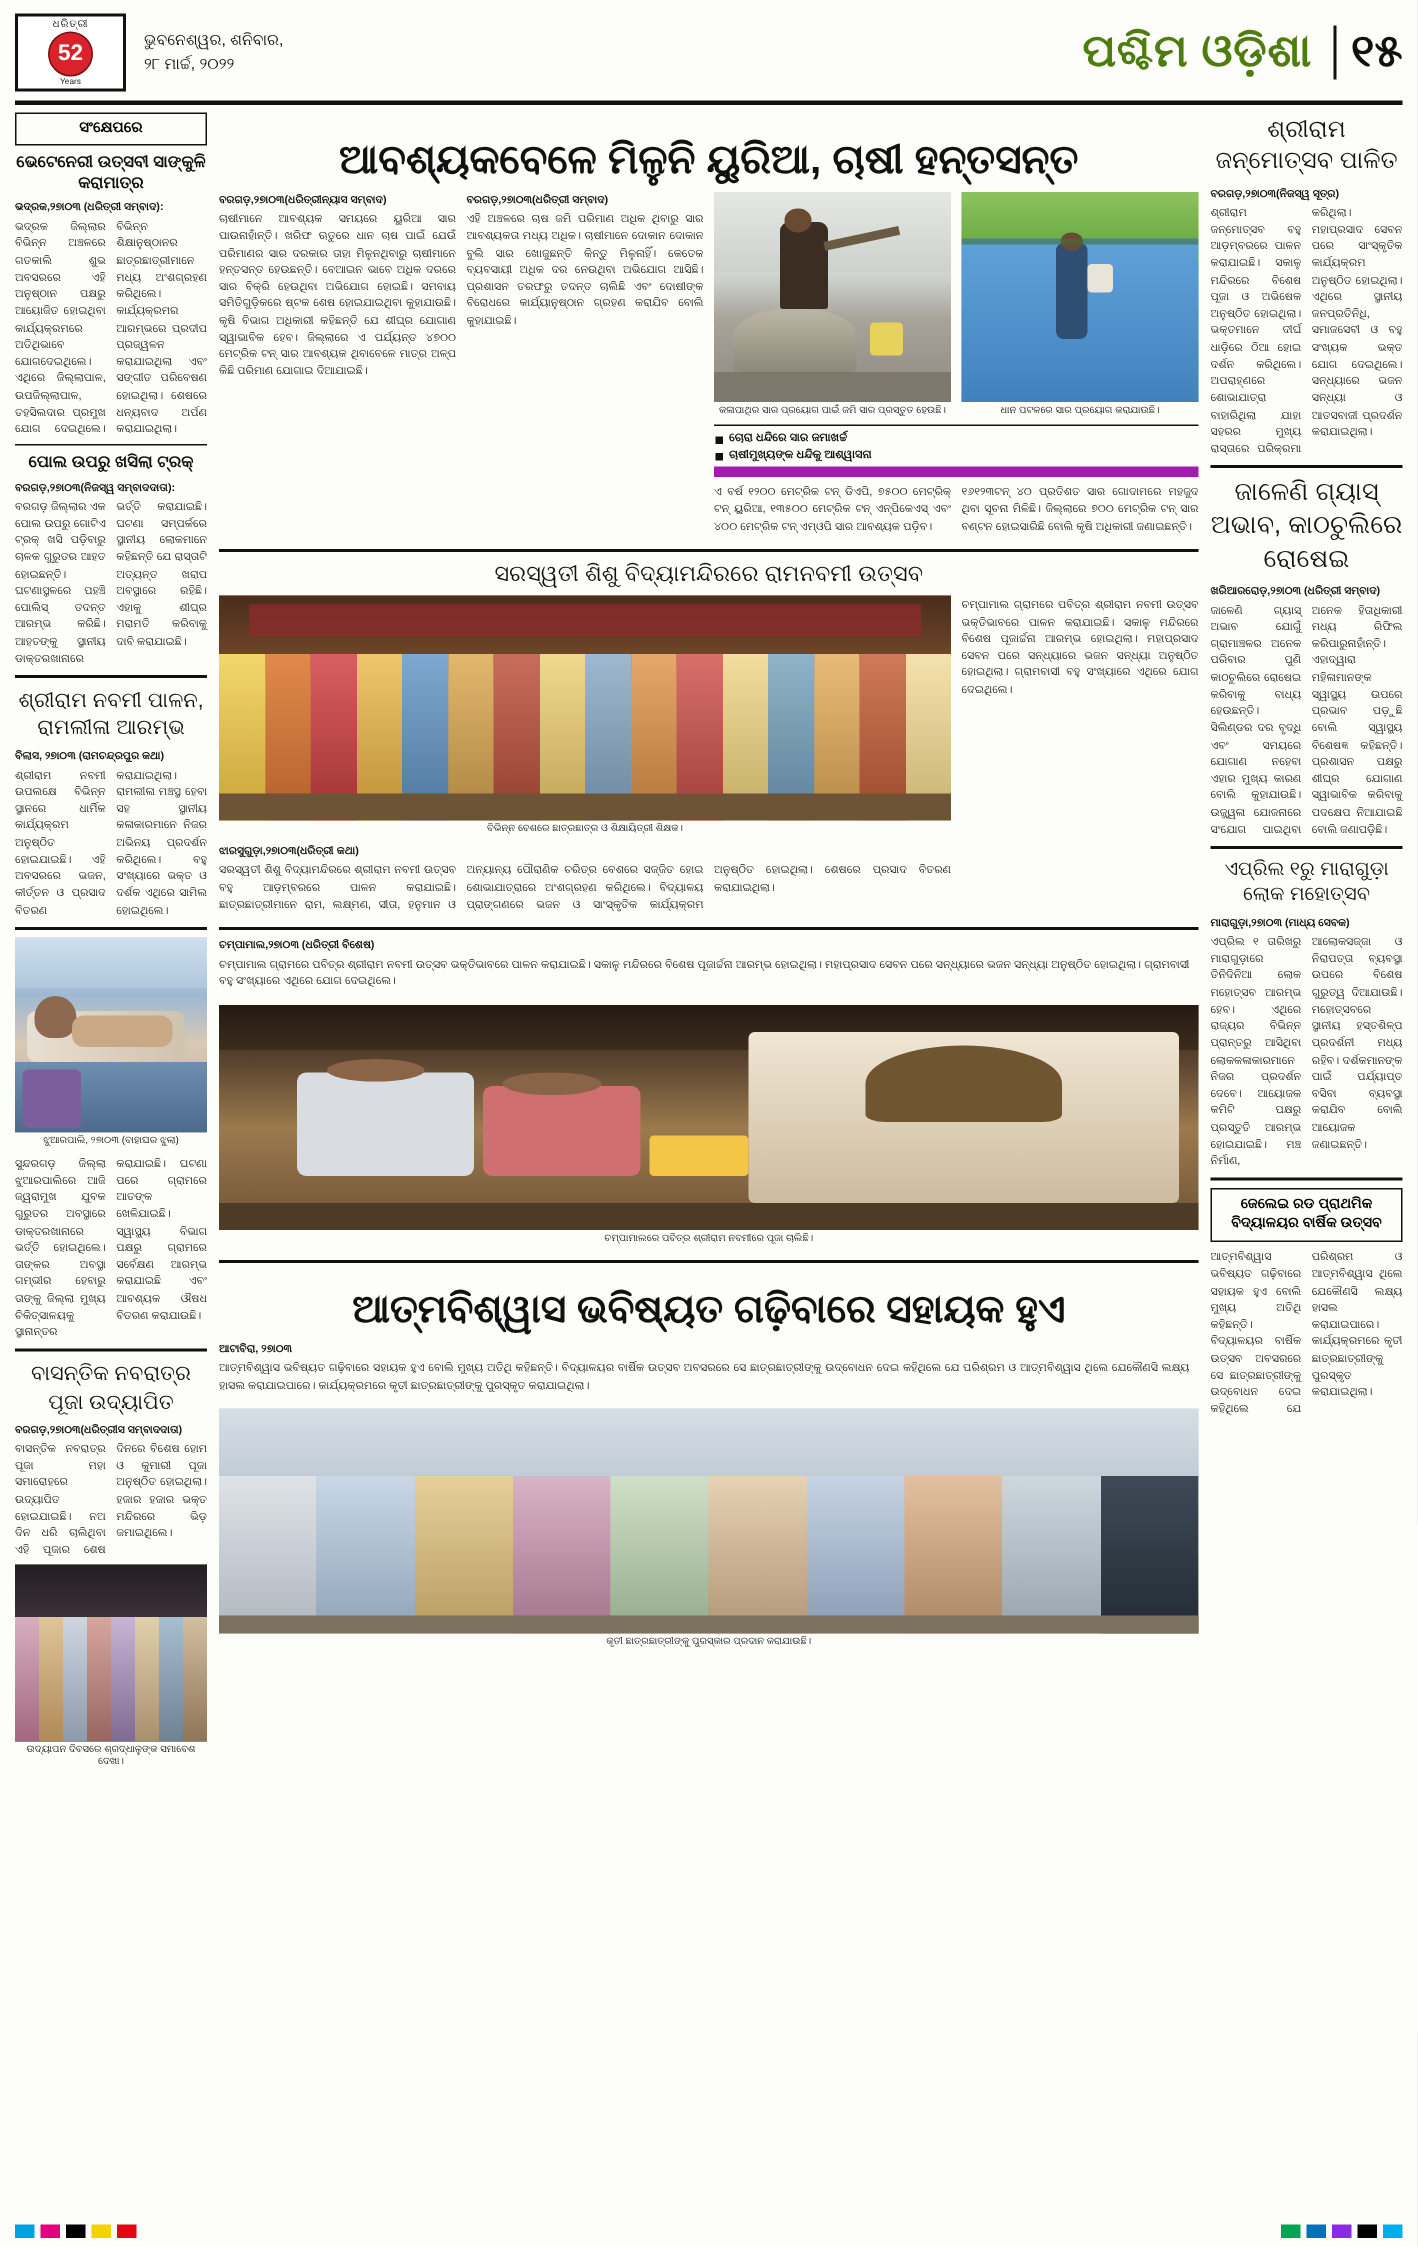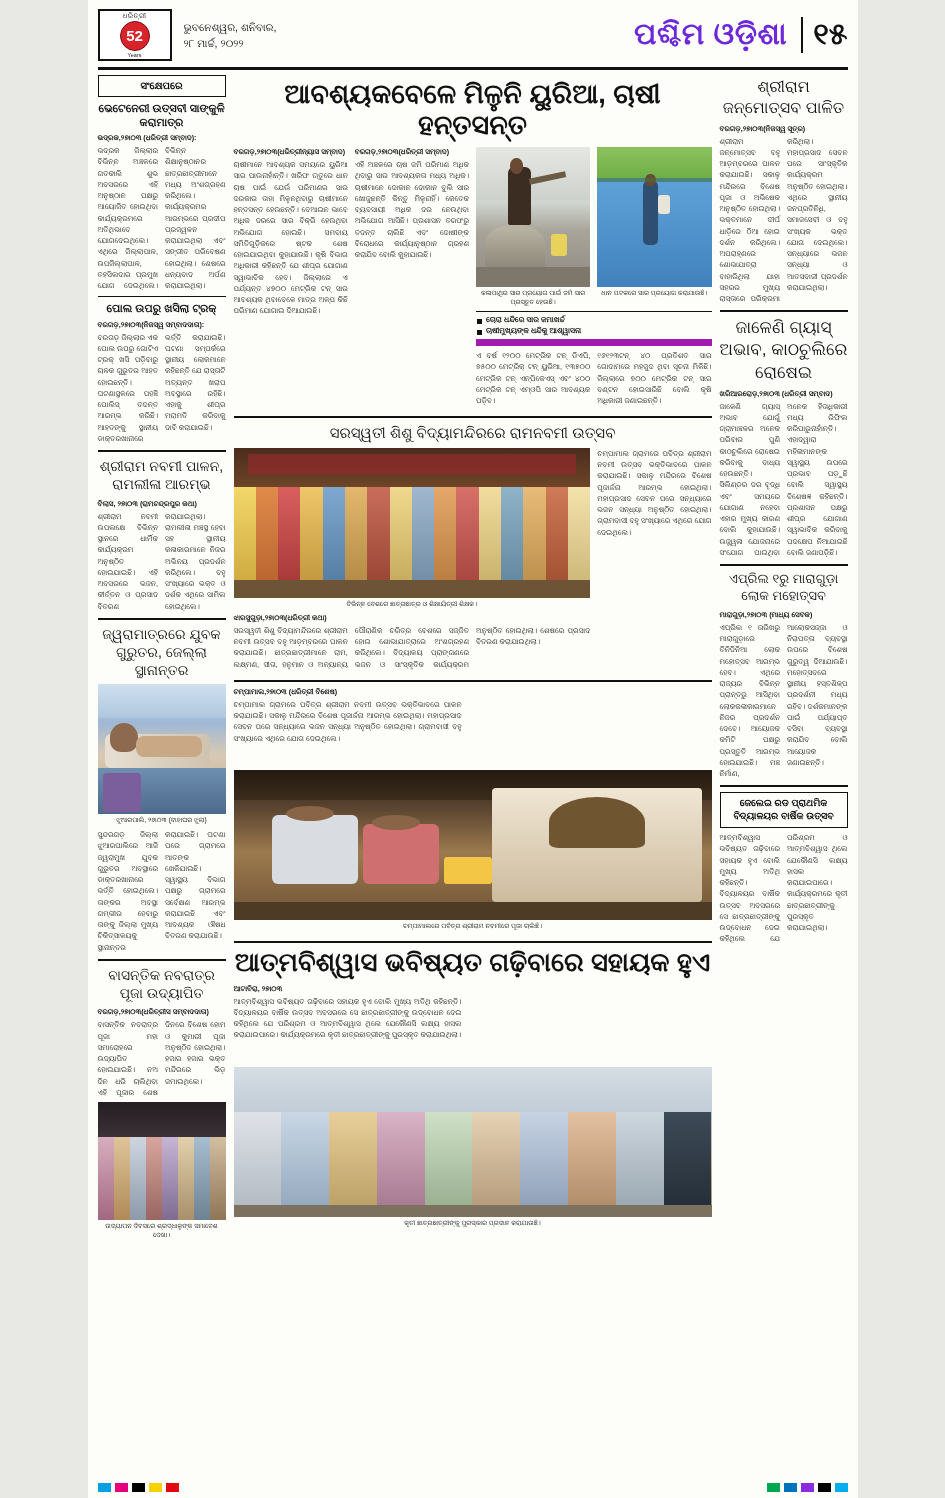--- a/index.html
+++ b/index.html
@@ -4,21 +4,21 @@
 <style>
   * { box-sizing: border-box; }
   html, body {
     margin: 0; padding: 0;
     background: #e8e8e4;
   }
   body {
     font-family: "Liberation Sans", sans-serif;
   }
   .page {
-    width: 770px;
+    width: 945px;
     height: 1498px;
     background: #fdfdfa;
     position: relative;
     margin: 0 auto;
     overflow: hidden;
     padding: 6px 10px 0 10px;
   }
 
   
   .masthead {
@@ -48,21 +48,21 @@
     font-size: 15px; font-weight: bold;
     border: 1px solid #7a0f13;
   }
   .logo-years { font-size: 5.5px; color: #222; margin-top: 1px; }
   .mast-date {
     font-size: 10.5px; line-height: 1.45;
     color: #111; flex: 0 0 auto; padding-top: 2px;
   }
   .mast-spacer { flex: 1 1 auto; }
   .mast-title {
-    font-size: 30px; font-weight: bold; color: #6d28d9;
+    font-size: 30px; font-weight: bold; color: #4d7c0f;
     letter-spacing: .5px; padding-right: 4px;
   }
   .mast-sep {
     width: 2px; background: #111; height: 36px;
     margin: 0 10px;
   }
   .mast-pageno { font-size: 30px; font-weight: bold; color: #111; }
 
   
   .grid {
@@ -101,21 +101,21 @@
   .hl-small {
     font-weight: bold; font-size: 11px; line-height: 1.3;
     text-align: center; color: #111; margin: 3px 0 4px 0;
   }
   .hl-med {
     font-weight: normal; font-size: 14px; line-height: 1.3;
     text-align: center; color: #111; margin: 2px 0 5px 0;
   }
   .hl-xl {
     font-weight: bold; font-size: 27px; line-height: 1.15;
-    text-align: center; color: #111; margin: 4px 0 6px 0;
+    text-align: center; color: #111; margin: 16px 0 6px 0;
   }
   .rule-top { border-top: 1px solid #111; margin: 5px 0 4px 0; }
   .rule-thick { border-top: 2.5px solid #111; margin: 6px 0 5px 0; }
 
   
   .photo { width: 100%; position: relative; overflow: hidden; background:#9aa; }
   .cap {
     font-size: 6.6px; text-align: center; color: #111;
     padding: 2px 1px 4px 1px; line-height: 1.35;
   }
@@ -138,21 +138,21 @@
     text-align: center; font-weight: bold;
     font-size: 9.5px; line-height: 1.35;
     padding: 4px 3px; margin: 4px 0;
   }
 
   .twocol { column-count: 2; column-gap: 7px; column-rule: none; }
   .threecol { column-count: 3; column-gap: 7px; }
 
   
   .inner-grid-2 { display: grid; grid-template-columns: 1fr 1fr; gap: 7px; }
-  .inner-grid-3 { display: grid; grid-template-columns: 1fr 1fr; gap: 22px; }
+  .inner-grid-3 { display: grid; grid-template-columns: 1fr; gap: 6px; }
   .inner-grid-4 { display: grid; grid-template-columns: 1fr 1fr 1fr 1fr; gap: 7px; }
 
   
   .ph-field {
     background: linear-gradient(#9fd36a 0%, #7cc04b 28%, #4e9ad6 45%, #3f86c4 100%);
   }
   .ph-constr {
     background: linear-gradient(#dfe3e0 0%, #cfd4cf 40%, #a8a49a 60%, #8d8981 100%);
   }
   .figure { position: absolute; }
@@ -220,21 +220,20 @@
       <div class="hl-small">ପୋଲ ଉପରୁ ଖସିଲା ଟ୍ରକ୍</div>
       <div class="dateline">ବରଗଡ଼,୨୭ା୦୩(ନିଜସ୍ୱ ସମ୍ବାଦଦାତା):</div>
       <div class="para twocol">ବରଗଡ଼ ଜିଲ୍ଲାର ଏକ ପୋଲ ଉପରୁ ଗୋଟିଏ ଟ୍ରକ୍ ଖସି ପଡ଼ିବାରୁ ଚାଳକ ଗୁରୁତର ଆହତ ହୋଇଛନ୍ତି। ଘଟଣାସ୍ଥଳରେ ପହଞ୍ଚି ପୋଲିସ୍ ତଦନ୍ତ ଆରମ୍ଭ କରିଛି। ଆହତଙ୍କୁ ସ୍ଥାନୀୟ ଡାକ୍ତରଖାନାରେ ଭର୍ତ୍ତି କରାଯାଇଛି। ଘଟଣା ସମ୍ପର୍କରେ ସ୍ଥାନୀୟ ଲୋକମାନେ କହିଛନ୍ତି ଯେ ରାସ୍ତାଟି ଅତ୍ୟନ୍ତ ଖରାପ ଅବସ୍ଥାରେ ରହିଛି। ଏହାକୁ ଶୀଘ୍ର ମରାମତି କରିବାକୁ ଦାବି କରାଯାଇଛି।</div>
 
       <div class="rule-thick"></div>
       <div class="hl-med">ଶ୍ରୀରାମ ନବମୀ ପାଳନ, ରାମଲୀଳା ଆରମ୍ଭ</div>
       <div class="dateline">ବିଲାସ, ୨୭ା୦୩ (ରାମଚନ୍ଦ୍ରପୁର କଥା)</div>
       <div class="para twocol">ଶ୍ରୀରାମ ନବମୀ ଉପଲକ୍ଷେ ବିଭିନ୍ନ ସ୍ଥାନରେ ଧାର୍ମିକ କାର୍ଯ୍ୟକ୍ରମ ଅନୁଷ୍ଠିତ ହୋଇଯାଇଛି। ଏହି ଅବସରରେ ଭଜନ, କୀର୍ତ୍ତନ ଓ ପ୍ରସାଦ ବିତରଣ କରାଯାଇଥିଲା। ରାମଲୀଳା ମଞ୍ଚସ୍ଥ ହେବା ସହ ସ୍ଥାନୀୟ କଳାକାରମାନେ ନିଜର ଅଭିନୟ ପ୍ରଦର୍ଶନ କରିଥିଲେ। ବହୁ ସଂଖ୍ୟାରେ ଭକ୍ତ ଓ ଦର୍ଶକ ଏଥିରେ ସାମିଲ ହୋଇଥିଲେ।</div>
 
       <div class="rule-thick"></div>
-      <div class="hl-med">ଜ୍ୱରାମାତ୍ରରେ ଯୁବକ ଗୁରୁତର, ଜେଲ୍ଲା ସ୍ଥାନାନ୍ତର</div>
 
       <div class="photo ph-hosp" style="height:130px">
         <span class="figure" style="left:6%;top:38%;width:82%;height:26%;background:linear-gradient(90deg,#e7dfd2,#cfc3ae);border-radius:6px"></span>
         <span class="figure" style="left:10%;top:30%;width:22%;height:22%;background:#8d6a4f;border-radius:50% 50% 40% 40%"></span>
         <span class="figure" style="left:30%;top:40%;width:52%;height:16%;background:#c9a886;border-radius:8px"></span>
         <span class="figure" style="left:0;top:64%;width:100%;height:36%;background:linear-gradient(#6f8fb0,#4d6b8c)"></span>
         <span class="figure" style="left:4%;top:68%;width:30%;height:30%;background:#7a5f9c;border-radius:4px"></span>
         <span class="figure" style="left:0;top:0;width:100%;height:26%;background:linear-gradient(#cfe0ef,#aec6dd)"></span>
       </div>
       <div class="cap">ଝୁଆରପାଲି, ୨୭ା୦୩ (ବାହାଘର ଝୁଲା)</div>

